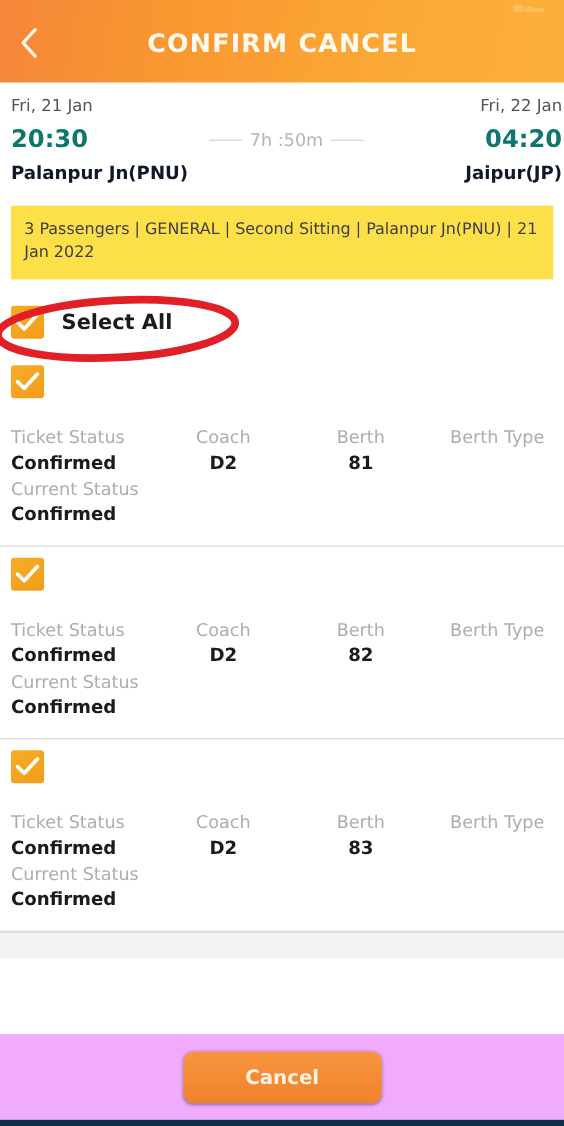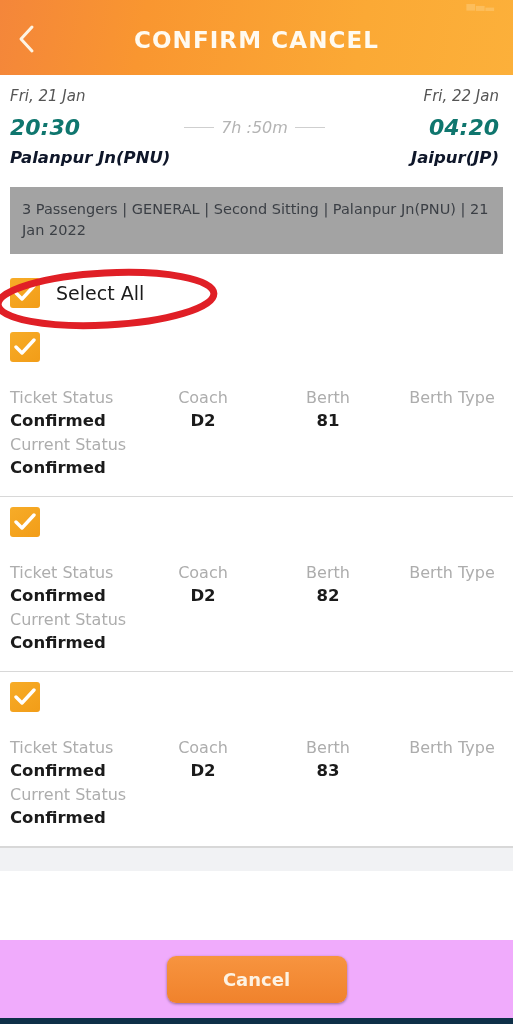--- a/index.html
+++ b/index.html
@@ -29,50 +29,50 @@
     cursor:pointer;
   }
   .back-btn svg { display:block; }
   .header-title {
     width:100%; text-align:center;
     font-size:23px; font-weight:bold; letter-spacing:1.1px;
     color:#fffaf0; margin-top:4px;
   }
 
   
-  .journey { padding:12px 14px 4px 10px;font-style:italic; }
+  .journey { padding:12px 2px 4px 10px; }
   .j-dates, .j-times, .j-stations {
     display:flex; align-items:center; justify-content:space-between;
   }
   .j-dates { font-size:15px; color:#555; margin-bottom:10px; }
   .j-times { margin-bottom:8px; }
   .j-time { font-size:22px; font-weight:bold; color:#0f766e; }
   .j-duration {
     display:flex; align-items:center; gap:7px;
     font-size:16px; color:#b4b4b4;
   }
   .dash { display:block; width:30px; height:1.5px; background:#cfcfcf; }
   .j-stations { font-size:16.5px; font-weight:bold; color:#0f172a; }
 
   
   .summary {
     margin:16px 10px 0 10px;
-    background:#a3a3a3;
+    background:#fde047;
     padding:12px 12px 13px 12px;
     font-size:14.5px; color:#3b3f45; line-height:1.45;
   }
 
   
   .select-all {
     position:relative;
     display:flex; align-items:center; gap:16px;
     padding:16px 10px 14px 10px;
     margin-top:8px;
   }
-  .select-all-label { font-size:19px; font-weight:normal; color:#1b1b1b; }
+  .select-all-label { font-size:19px; font-weight:bold; color:#1b1b1b; }
 
   
   .cbox {
     width:30px; height:30px; flex:0 0 30px;
     background:linear-gradient(145deg,#f7ac28,#f29d18);
     border-radius:3px;
     display:flex; align-items:center; justify-content:center;
     cursor:pointer;
   }
   .cbox svg { display:block; }

